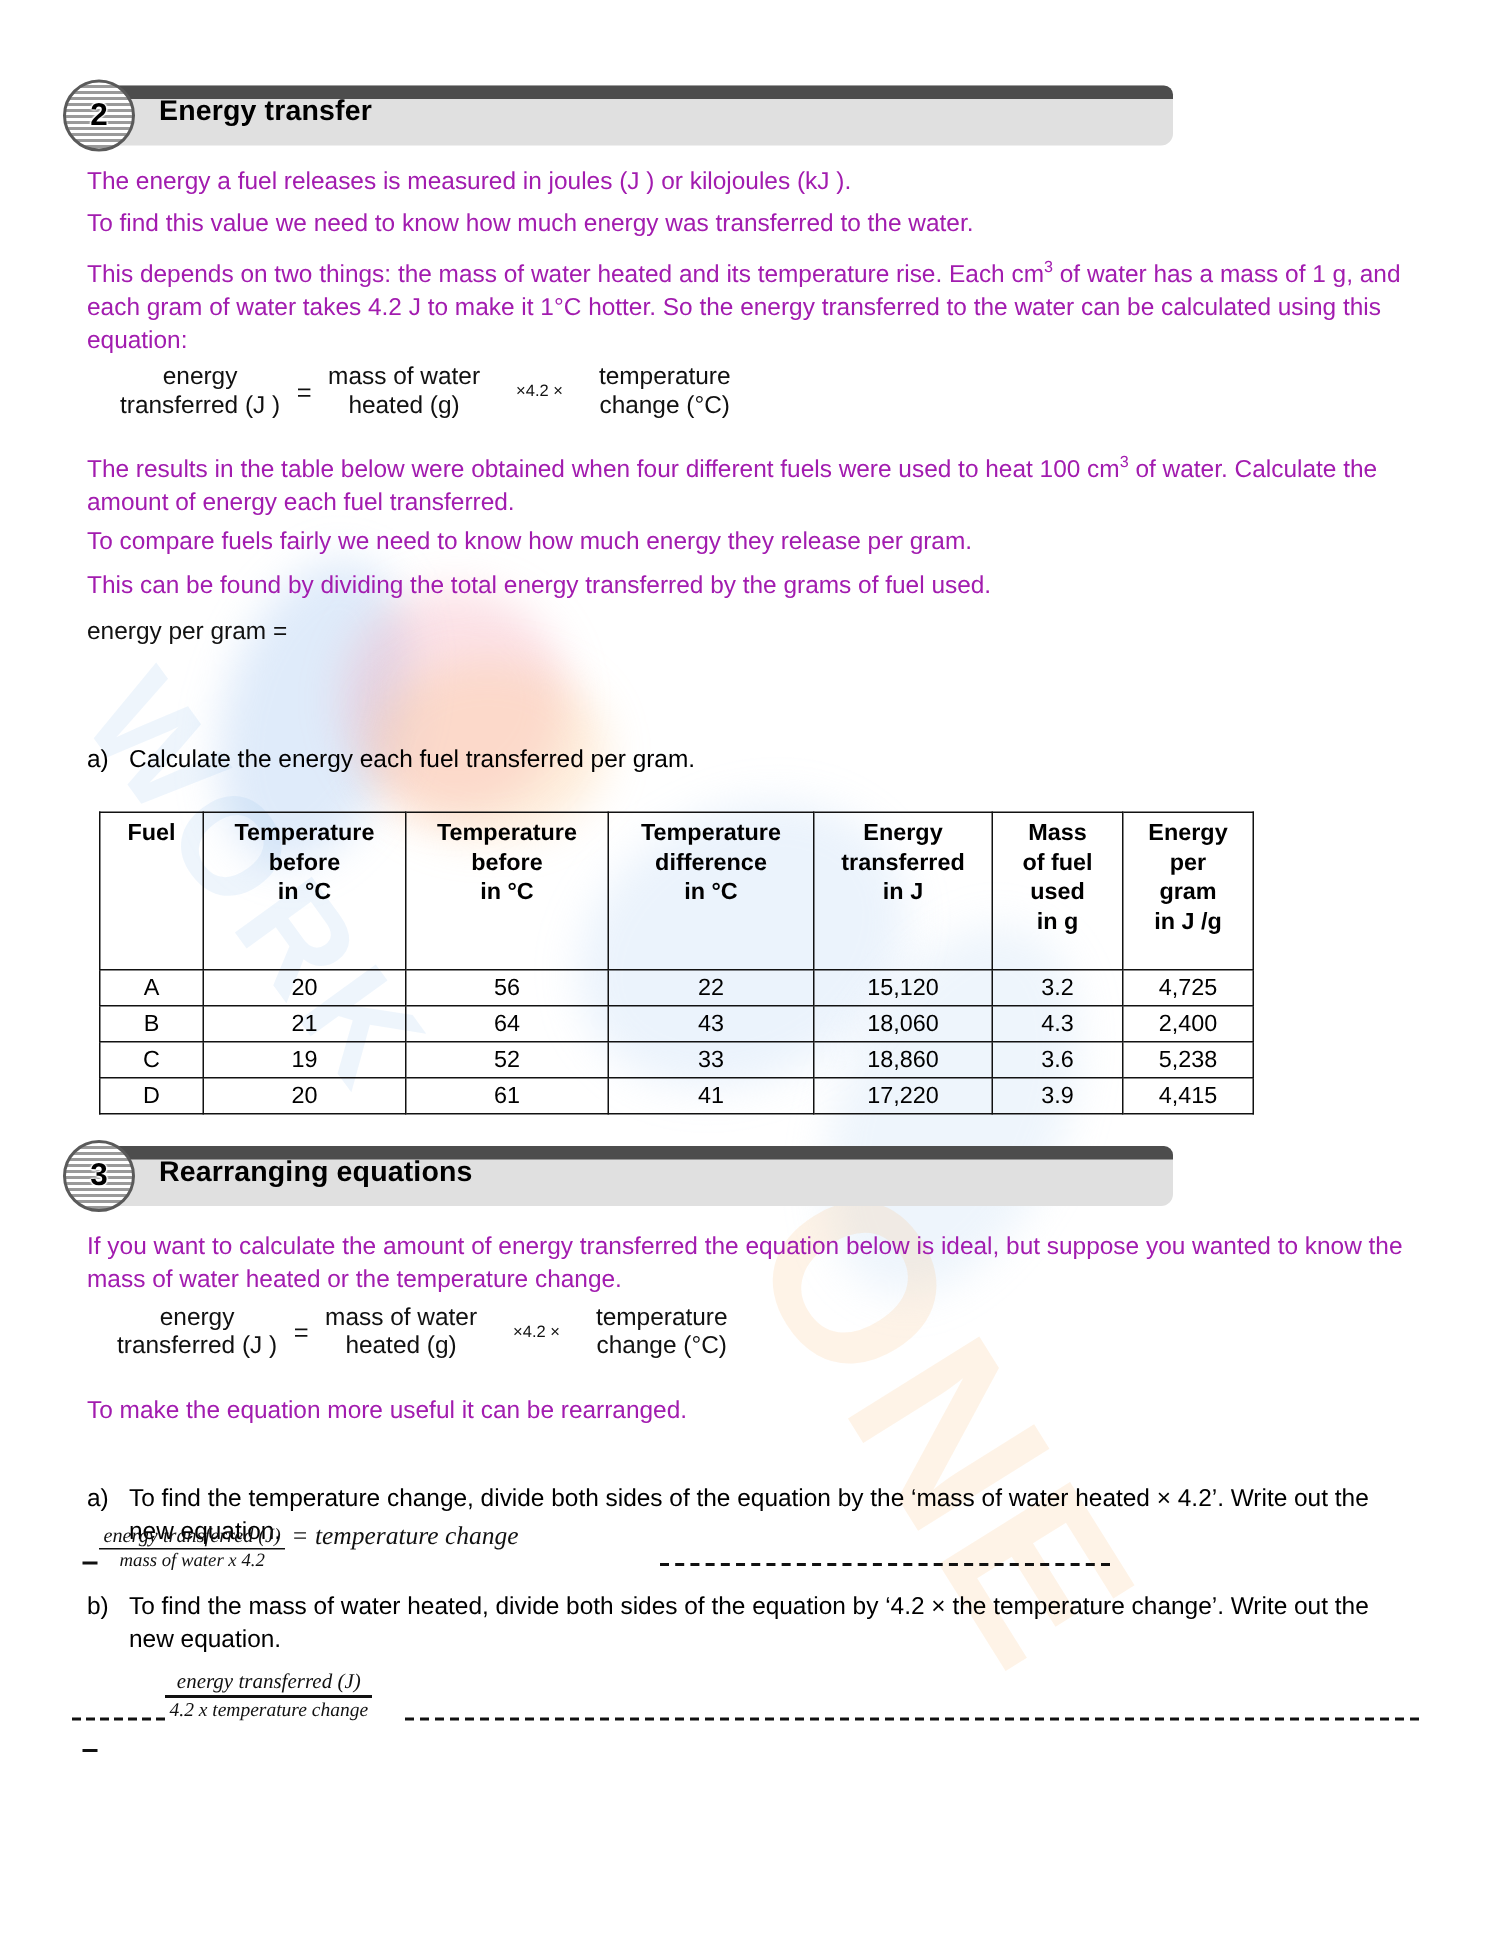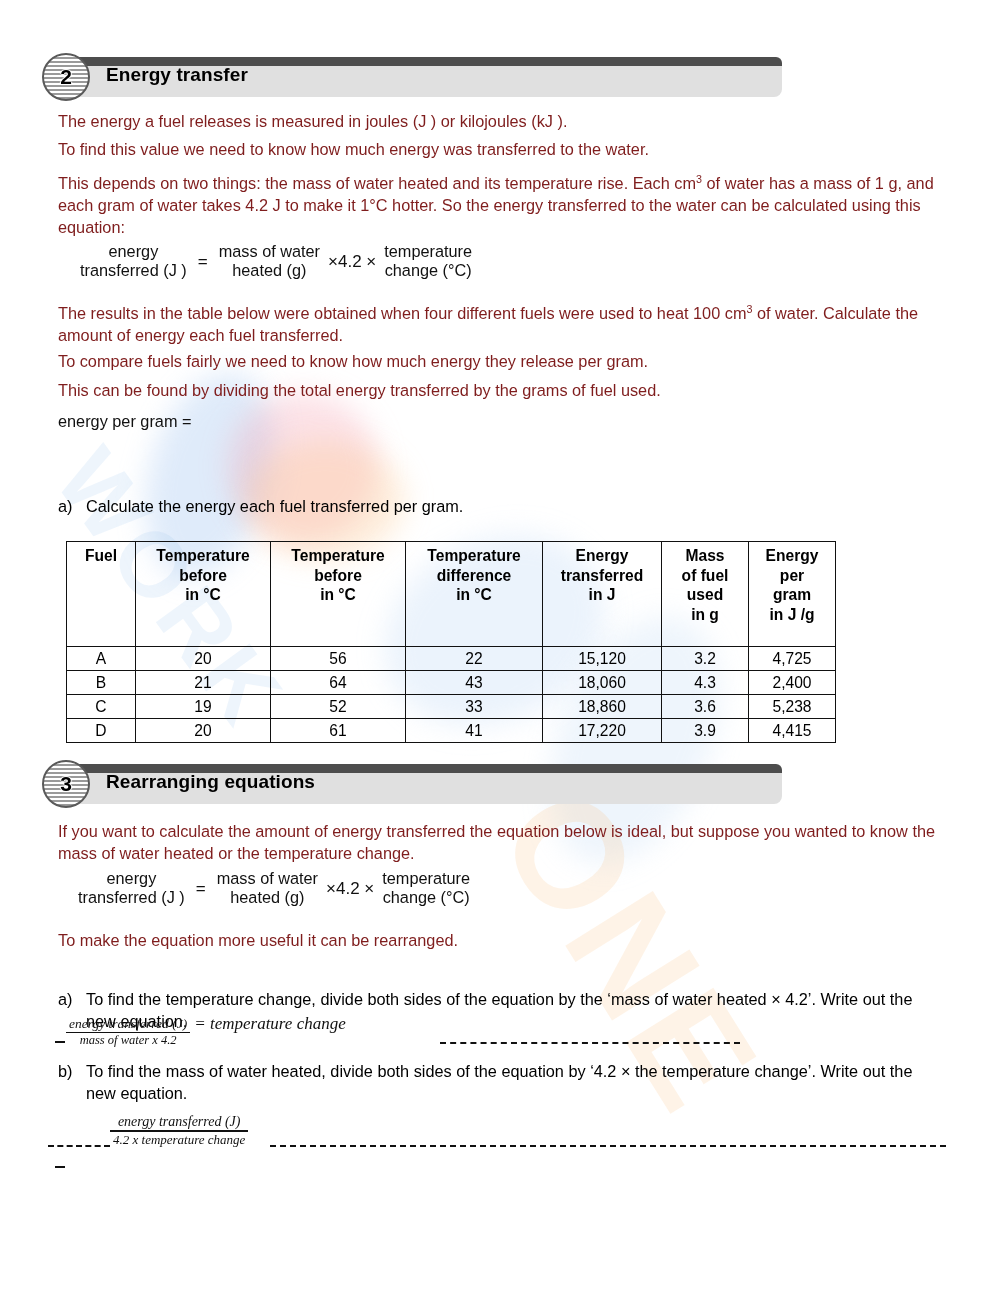--- a/index.html
+++ b/index.html
@@ -149,21 +149,21 @@
     font-weight: bold;
     letter-spacing: 0.1px;
   }
 
   
   .para {
     position: absolute;
     left: 58px;
     font-size: 16.3px;
     line-height: 22px;
-    color: #7f1d1d;
+    color: #a21caf;
     width: 884px;
   }
   sup { font-size: 0.66em; vertical-align: super; line-height: 0; }
 
   
   .equation {
     position: absolute;
     display: flex;
     align-items: center;
     font-size: 16.3px;
@@ -174,22 +174,22 @@
     display: flex;
     flex-direction: column;
     align-items: center;
     text-align: center;
   }
   .eq-op {
     margin: 0 11px;
     font-size: 17px;
   }
   .eq-mid {
-    font-size: 17px;
-    margin: 0 8px;
+    font-size: 11px;
+    margin: 0 24px;
     white-space: nowrap;
   }
 
   
   .frac-eq {
     position: absolute;
     display: flex;
     align-items: center;
     font-size: 16.3px;
     color: #111;

